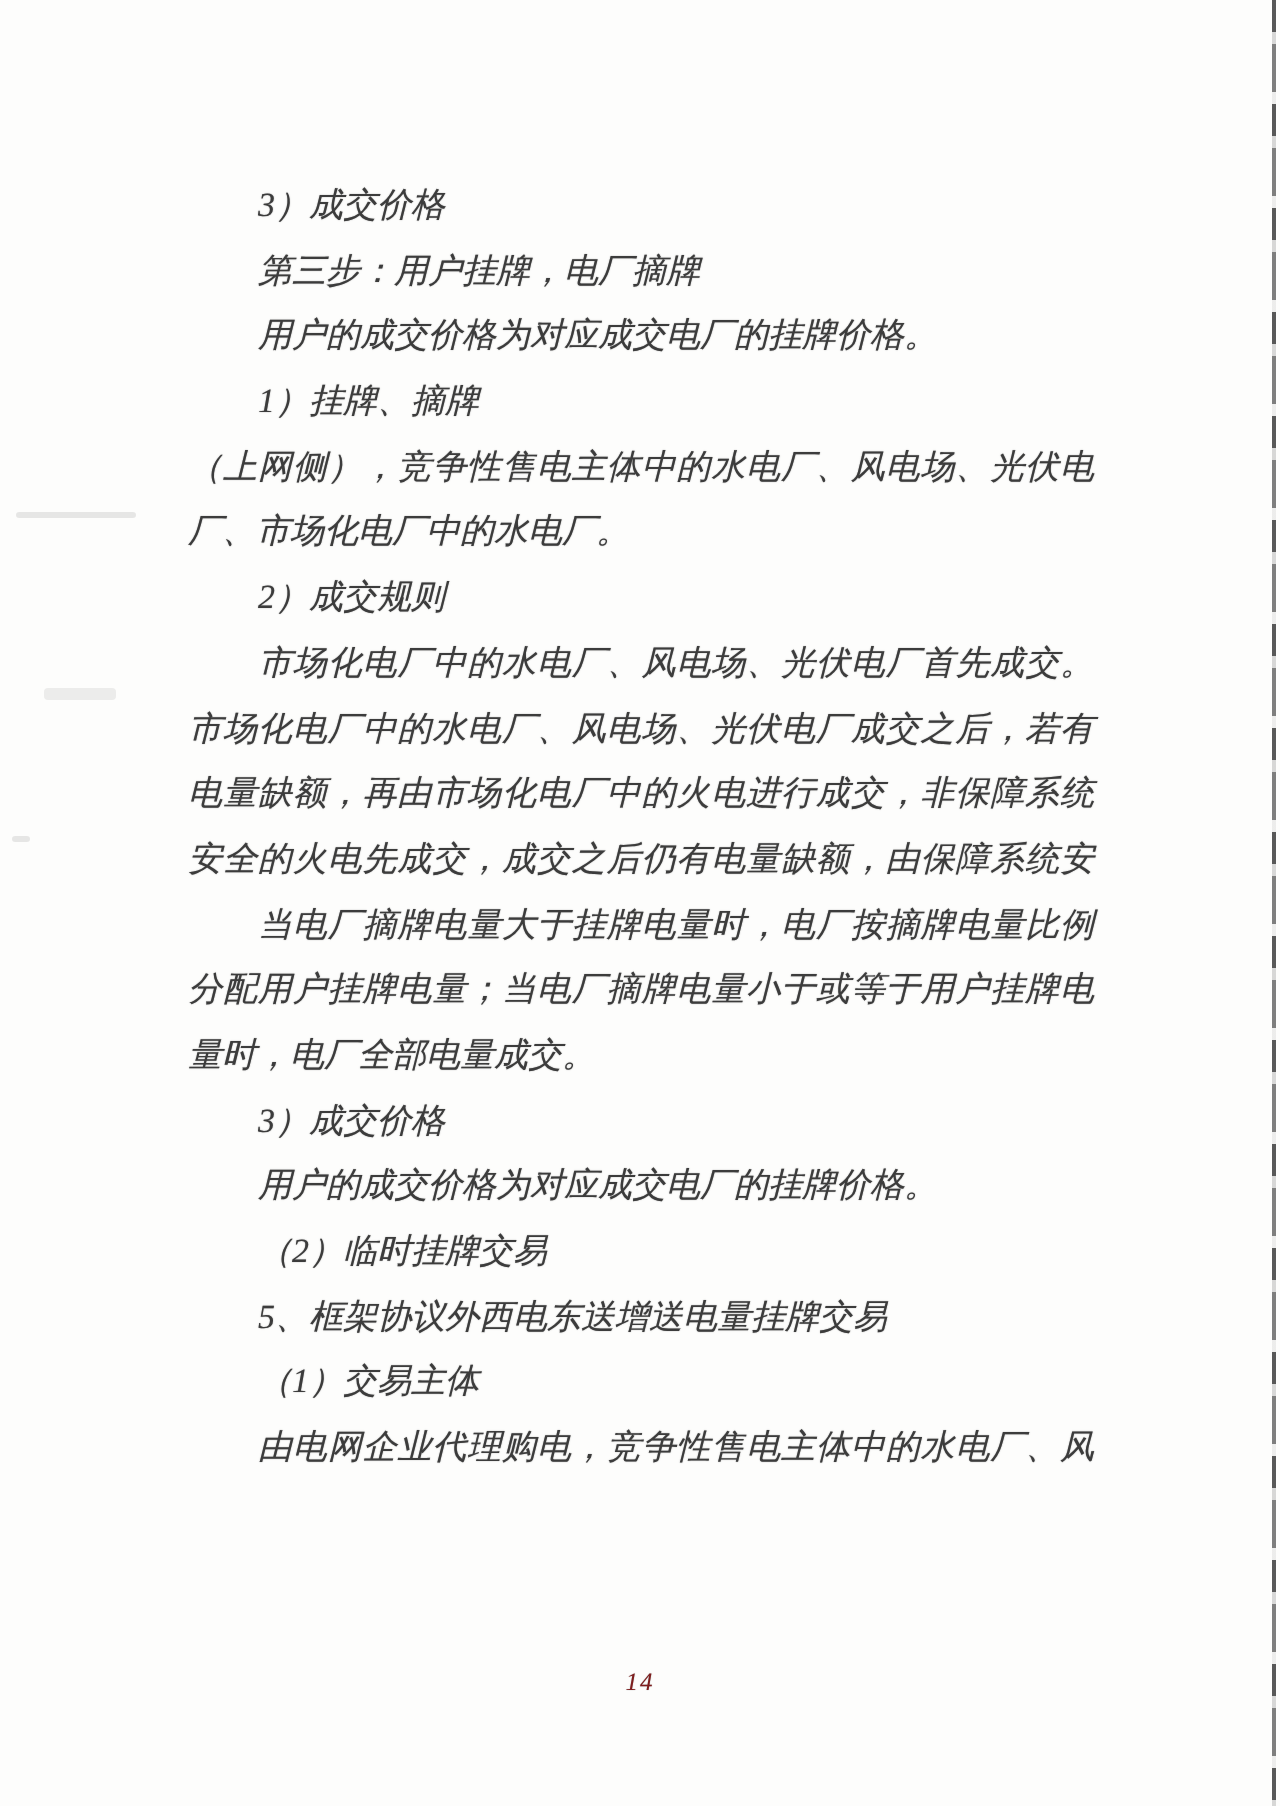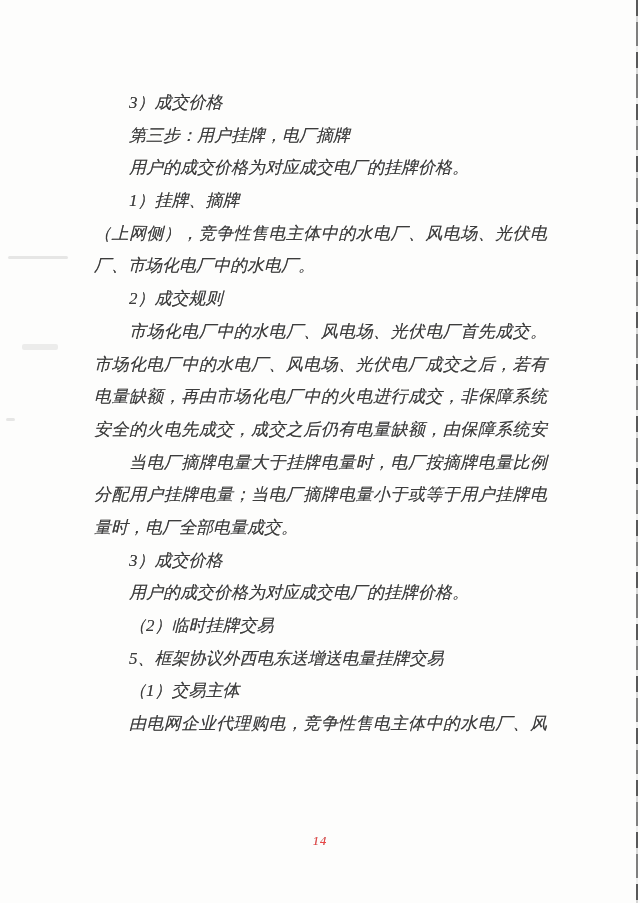--- a/index.html
+++ b/index.html
@@ -38,21 +38,21 @@
     text-align-last: justify;
     text-justify: inter-character;
   }
   .pageno {
     position: absolute;
     left: 0;
     right: 0;
     top: 834px;
     text-align: center;
     font-size: 12.5px;
-    color: #ef4444;
+    color: #7f1d1d;
     letter-spacing: 1px;
     text-shadow: 0 0 0.5px rgba(80,80,80,0.6);
   }
   .edge-line {
     position: absolute;
     top: 0;
     bottom: 0;
     right: 2px;
     width: 1.6px;
     background: repeating-linear-gradient(

